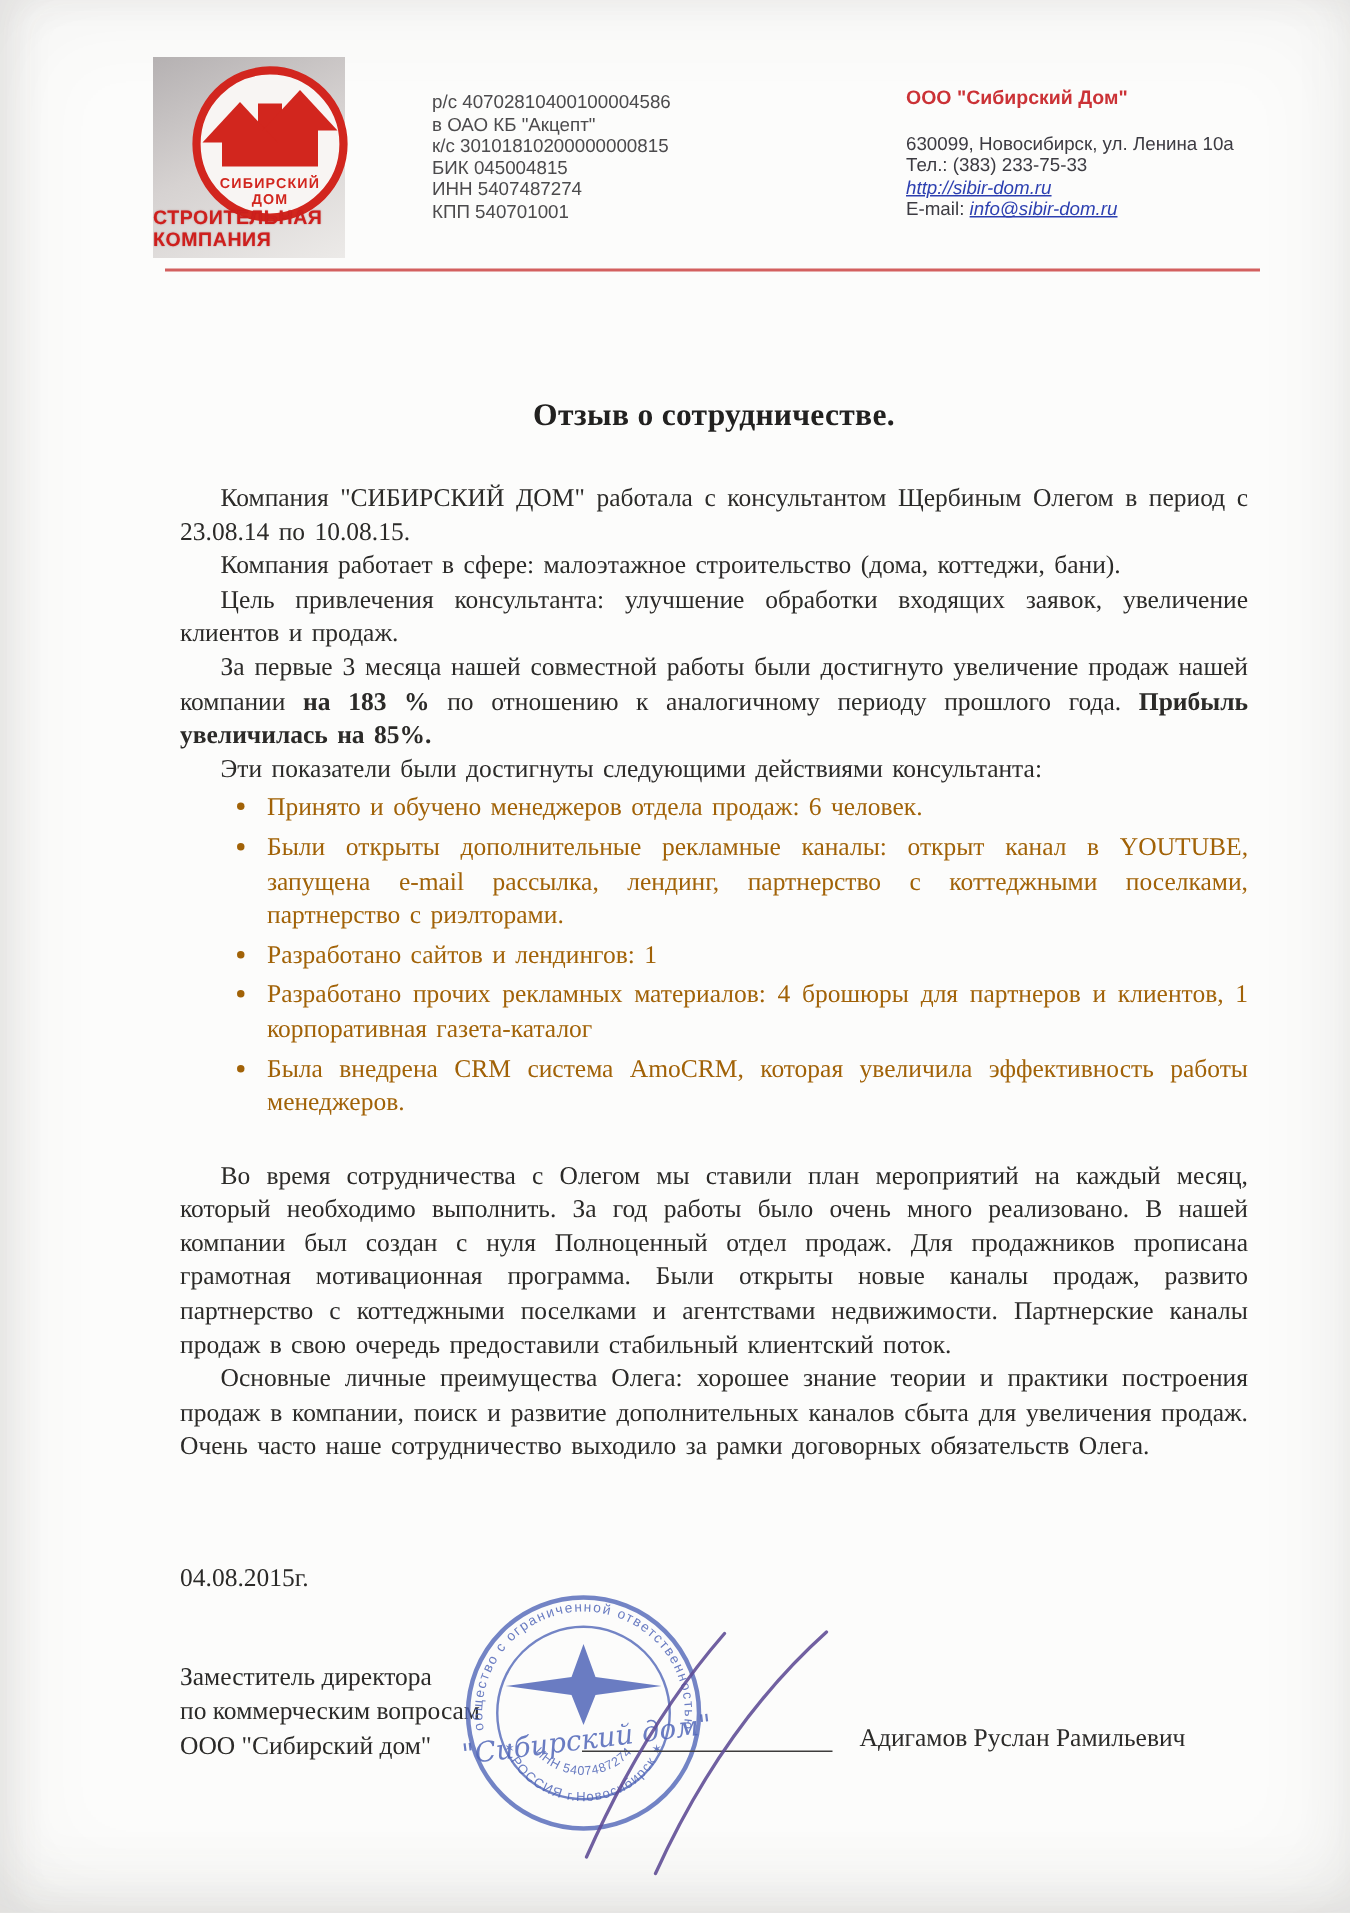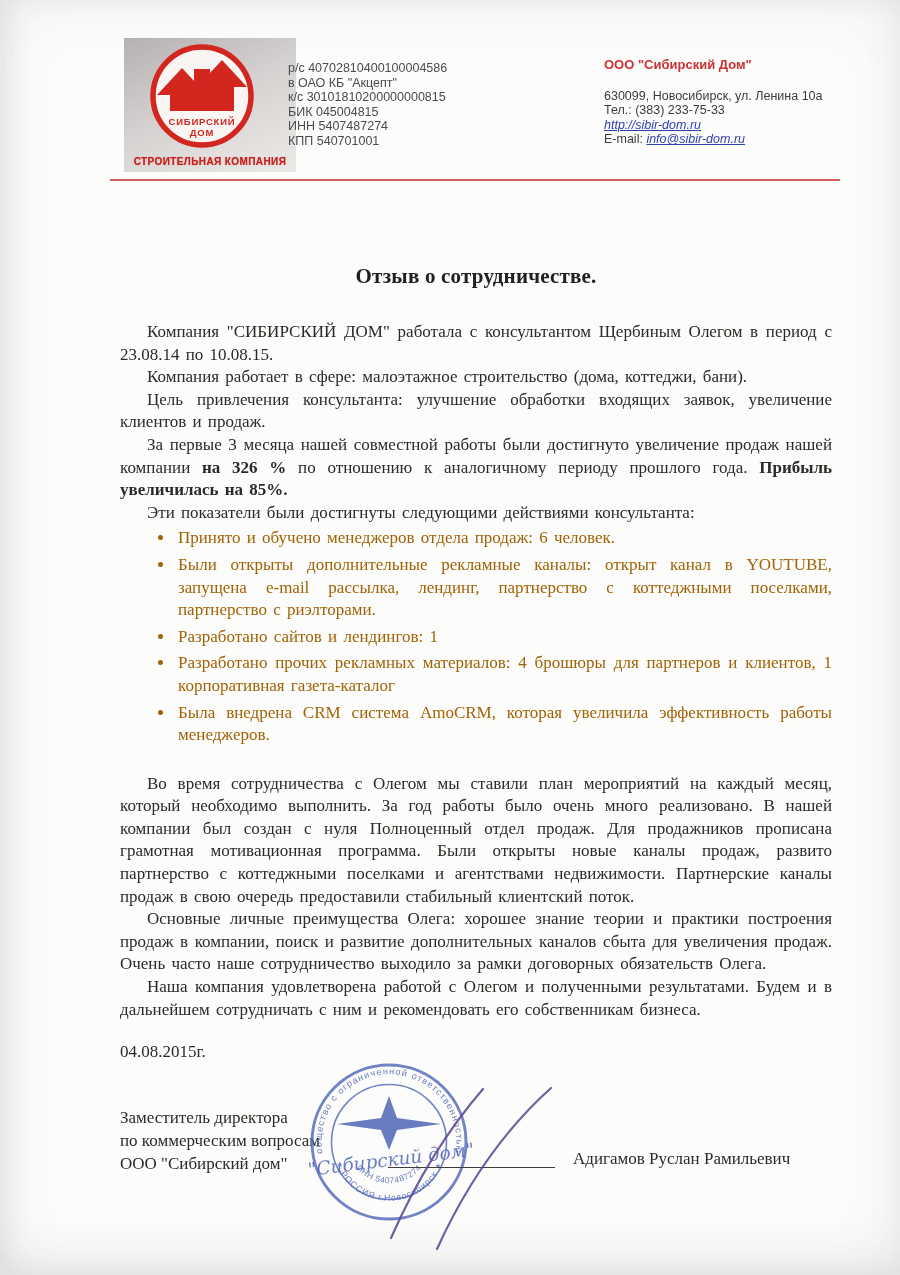--- a/index.html
+++ b/index.html
@@ -7,28 +7,28 @@
   .page {
     position:relative; width:900px; height:1275px; margin:0 auto;
     background:#fcfcfb;
     box-shadow: inset 0 0 70px rgba(90,85,80,0.07), inset 10px 0 24px rgba(80,75,70,0.06), inset 0 -18px 40px rgba(90,85,80,0.08);
     overflow:hidden;
     font-family:"Liberation Serif", serif;
     color:#2b2a28;
   }
   
   .logo-box {
-    position:absolute; left:124px; top:38px; width:172px; height:134px;
+    position:absolute; left:102px; top:38px; width:128px; height:134px;
     background:linear-gradient(155deg,#b5b1b2 0%,#d6d2d1 48%,#eceae8 100%);
   }
   .logo-box svg { position:absolute; left:0; top:1px; }
   .logo-banner {
-    position:absolute; left:0; right:0; bottom:5px; text-align:center;
+    position:absolute; left:0; right:0; bottom:5px; 
     font-family:"Liberation Sans", sans-serif; font-weight:bold;
-    font-size:10px; letter-spacing:0.4px; color:#ce1f1d;
+    font-size:13px; letter-spacing:0.4px; color:#ce1f1d;
     text-shadow:0 0 1px rgba(160,20,20,.55);
   }
   .bank-details {
     position:absolute; left:288px; top:61px;
     font-family:"Liberation Sans", sans-serif;
     font-size:12.5px; line-height:14.6px; color:#4c4b4d;
   }
   .company-block {
     position:absolute; left:604px; top:58px;
     font-family:"Liberation Sans", sans-serif;
@@ -107,32 +107,31 @@
     </div>
   </div>
 
   <div class="red-rule"></div>
 
   <div class="body-text">
     <h1>Отзыв о сотрудничестве.</h1>
     <p>Компания "СИБИРСКИЙ ДОМ" работала с консультантом Щербиным Олегом в период с 23.08.14 по 10.08.15.</p>
     <p>Компания работает в сфере: малоэтажное строительство (дома, коттеджи, бани).</p>
     <p>Цель привлечения консультанта: улучшение обработки входящих заявок, увеличение клиентов и продаж.</p>
-    <p><span>За первые 3 месяца нашей совместной работы были достигнуто увеличение продаж нашей компании </span><strong>на 326 %</strong><span> по отношению к аналогичному периоду прошлого года. </span><strong>Прибыль увеличилась на 85%.</strong></p>
+    <p><span>За первые 3 месяца нашей совместной работы были достигнуто увеличение продаж нашей компании </span><strong>на 183 %</strong><span> по отношению к аналогичному периоду прошлого года. </span><strong>Прибыль увеличилась на 85%.</strong></p>
     <p>Эти показатели были достигнуты следующими действиями консультанта:</p>
     <ul>
       <li>Принято и обучено менеджеров отдела продаж: 6 человек.</li>
       <li>Были открыты дополнительные рекламные каналы: открыт канал в YOUTUBE, запущена e-mail рассылка, лендинг, партнерство с коттеджными поселками, партнерство с риэлторами.</li>
       <li>Разработано сайтов и лендингов: 1</li>
       <li>Разработано прочих рекламных материалов: 4 брошюры для партнеров и клиентов, 1 корпоративная газета-каталог</li>
       <li>Была внедрена CRM система AmoCRM, которая увеличила эффективность работы менеджеров.</li>
     </ul>
     <p class="gap-before">Во время сотрудничества с Олегом мы ставили план мероприятий на каждый месяц, который необходимо выполнить. За год работы было очень много реализовано. В нашей компании был создан с нуля Полноценный отдел продаж. Для продажников прописана грамотная мотивационная программа. Были открыты новые каналы продаж, развито партнерство с коттеджными поселками и агентствами недвижимости. Партнерские каналы продаж в свою очередь предоставили стабильный клиентский поток.</p>
     <p>Основные личные преимущества Олега: хорошее знание теории и практики построения продаж в компании, поиск и развитие дополнительных каналов сбыта для увеличения продаж. Очень часто наше сотрудничество выходило за рамки договорных обязательств Олега.</p>
-    <p>Наша компания удовлетворена работой с Олегом и полученными результатами. Будем и в дальнейшем сотрудничать с ним и рекомендовать его собственникам бизнеса.</p>
   </div>
 
   <div class="date-line">04.08.2015г.</div>
 
   <div class="signatory">
     <div>Заместитель директора</div>
     <div>по коммерческим вопросам</div>
     <div>ООО "Сибирский дом"</div>
   </div>
 

